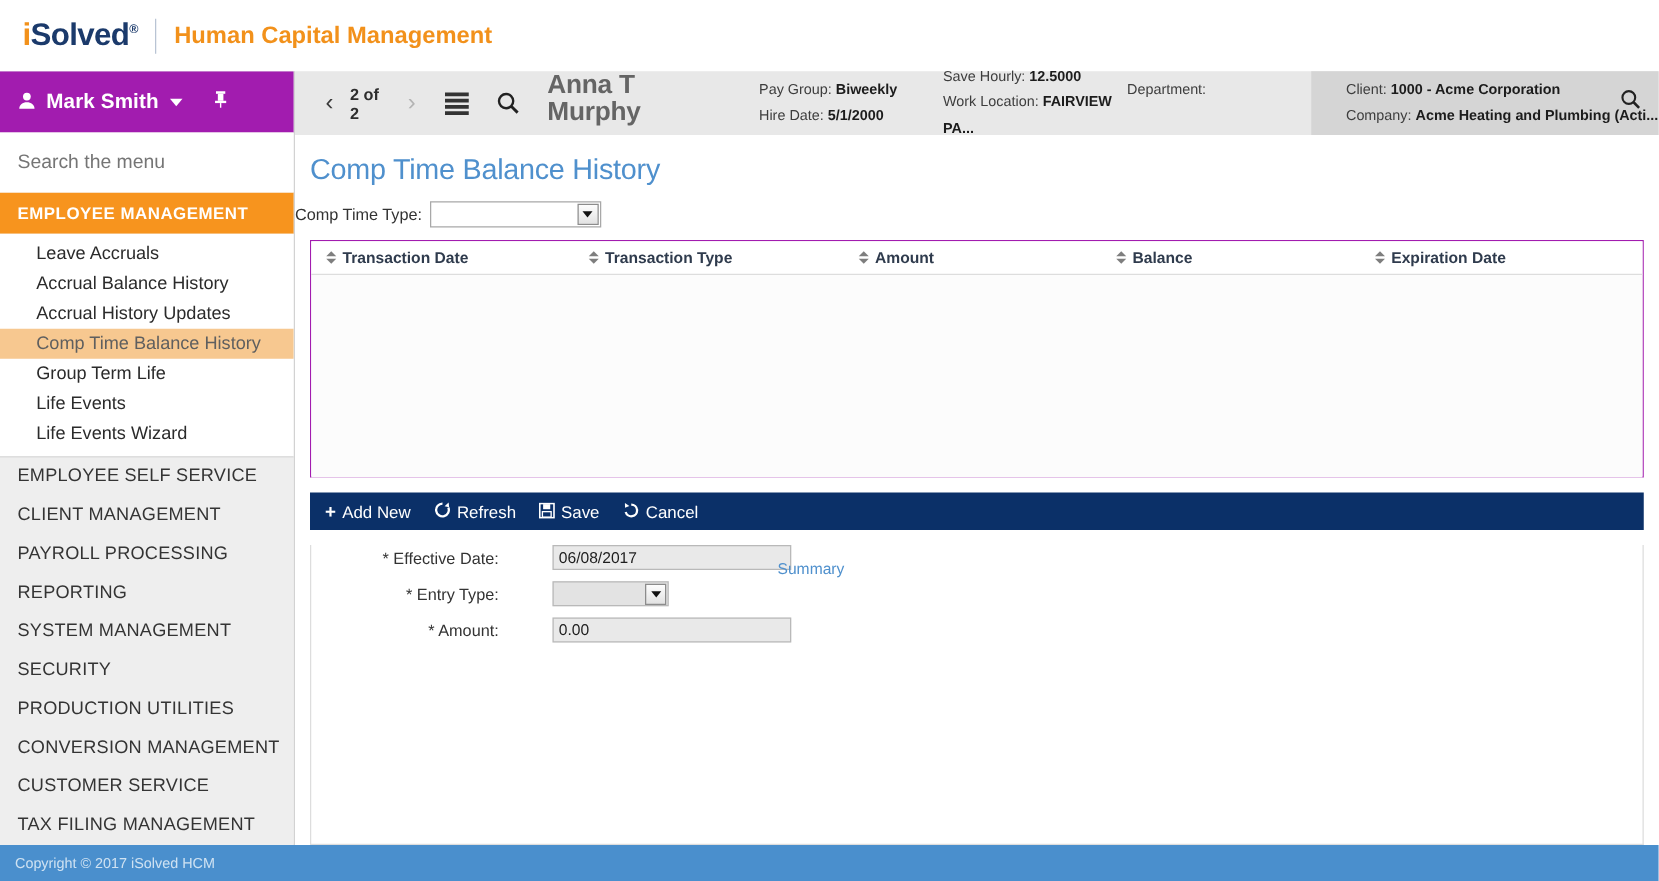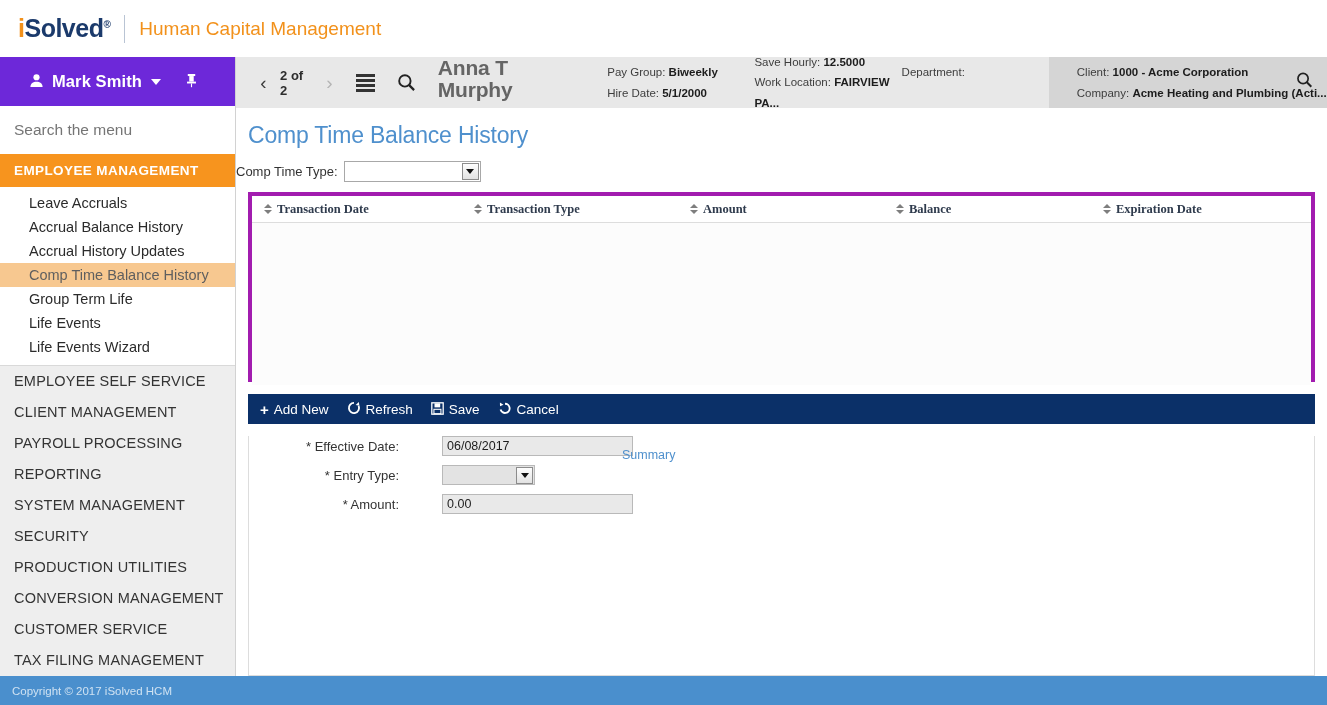--- a/index.html
+++ b/index.html
@@ -22,33 +22,33 @@
     margin-left: 18px;
     font-size: 25px; font-weight: bold; letter-spacing: -0.5px;
     color: #1b3a6b;
   }
   .brand-logo .i-orange { color: #f2911b; }
   .brand-logo .tm { font-size: 10px; vertical-align: super; }
   .brand-divider {
     width: 1px; height: 28px; background: #b9c4d4; margin: 0 14px;
   }
   .brand-sub {
-    font-size: 19px; color: #f2911b; font-weight: normal;
+    font-size: 19px; color: #f2911b; font-weight: bold;
   }
 
   
   .sidebar {
     position: absolute; left: 0; top: 57px; width: 236px; height: 648px;
     background: #eeeeee;
     border-right: 1px solid #d2d2d2;
     overflow: hidden;
   }
   .user-bar {
-    height: 49px; background: #6d28d9;
-    display: flex; align-items: center; padding-left: 29px;
+    height: 49px; background: #a21caf;
+    display: flex; align-items: center; padding-left: 14px;
     color: #ffffff;
   }
   .user-icon { font-size: 15px; margin-right: 8px; line-height: 1; }
   .user-name { font-size: 16.5px; font-weight: bold; letter-spacing: 0.1px; }
   .caret-down {
     margin-left: 9px;
     width: 0; height: 0;
     border-left: 5px solid transparent;
     border-right: 5px solid transparent;
     border-top: 6px solid #ffffff;
@@ -180,24 +180,23 @@
     width: 0; height: 0;
     border-left: 4px solid transparent;
     border-right: 4px solid transparent;
     border-top: 5px solid #111;
     display: block;
   }
 
   
   .grid {
     margin: 10px 12px 0 12px;
-    border: 4px solid #a21caf;
+    border: 1px solid #a21caf;
     background: #fbfbfb;
     height: 190px;
-    font-family: Liberation Serif, serif;
   }
   .grid-head {
     display: flex; height: 27px; align-items: center;
     background: #ffffff; border-bottom: 1px solid #dddddd;
   }
   .gh {
     font-size: 12.5px; font-weight: bold; color: #2f3b4d;
     display: flex; align-items: center;
   }
   .sort-ico {

